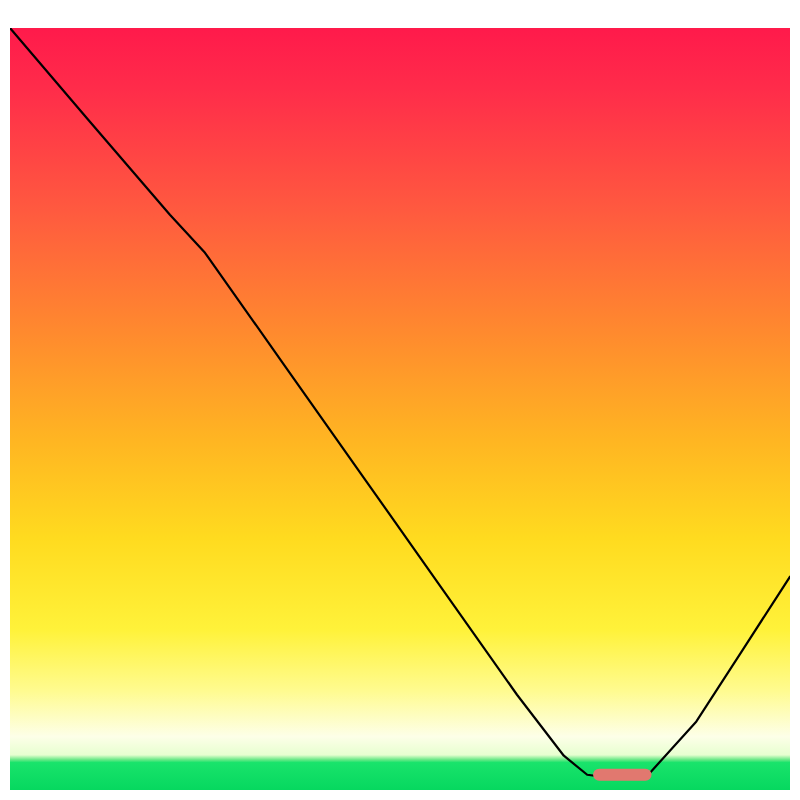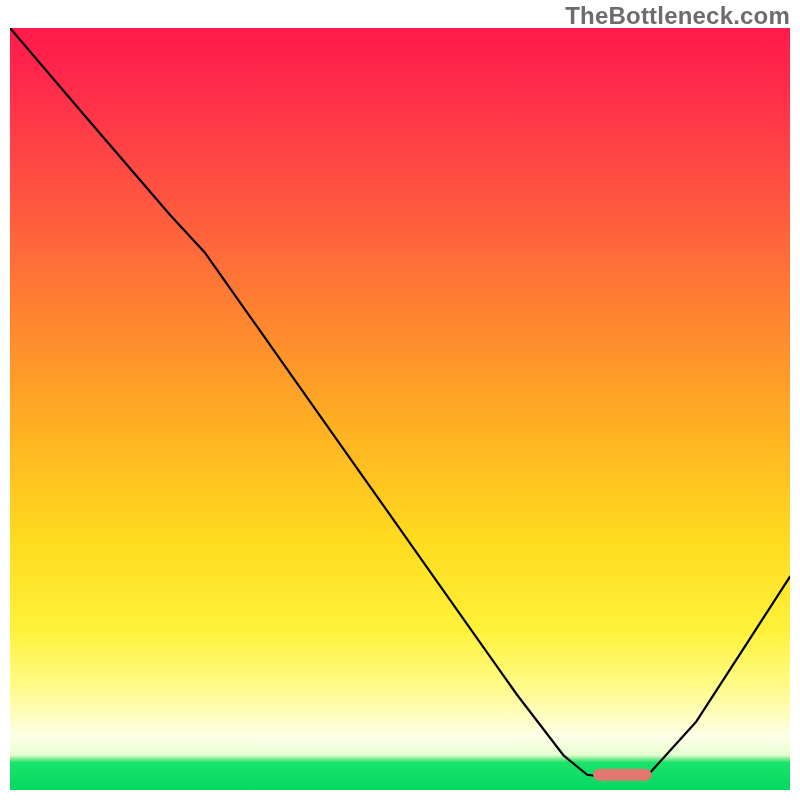--- a/index.html
+++ b/index.html
@@ -69,21 +69,20 @@
   .marker {
     fill: #e1786f;
     stroke: none;
   }
 </style>
 </head>
 <body>
 
 <div class="chart-wrap">
 
-  <div class="watermark">TheBottleneck.com</div>
 
   <div class="plot-area">
     <div class="gradient"></div>
 
     <svg class="curve-svg" viewBox="0 0 780 762" preserveAspectRatio="none">
       <path class="curve-path" d="M0.00 0.00 L78.00 91.44 L159.90 186.69 L195.00 224.79 L273.00 335.28 L351.00 445.77 L429.00 556.26 L507.00 666.75 L553.80 727.71 L577.20 746.76 L600.60 749.81 L639.60 745.24 L686.40 693.42 L733.20 621.03 L780.00 548.64"></path>
       <rect class="marker" x="583.05" y="740.66" width="58.50" height="12.19" rx="6.10" ry="6.10"></rect>
     </svg>
   </div>
 

